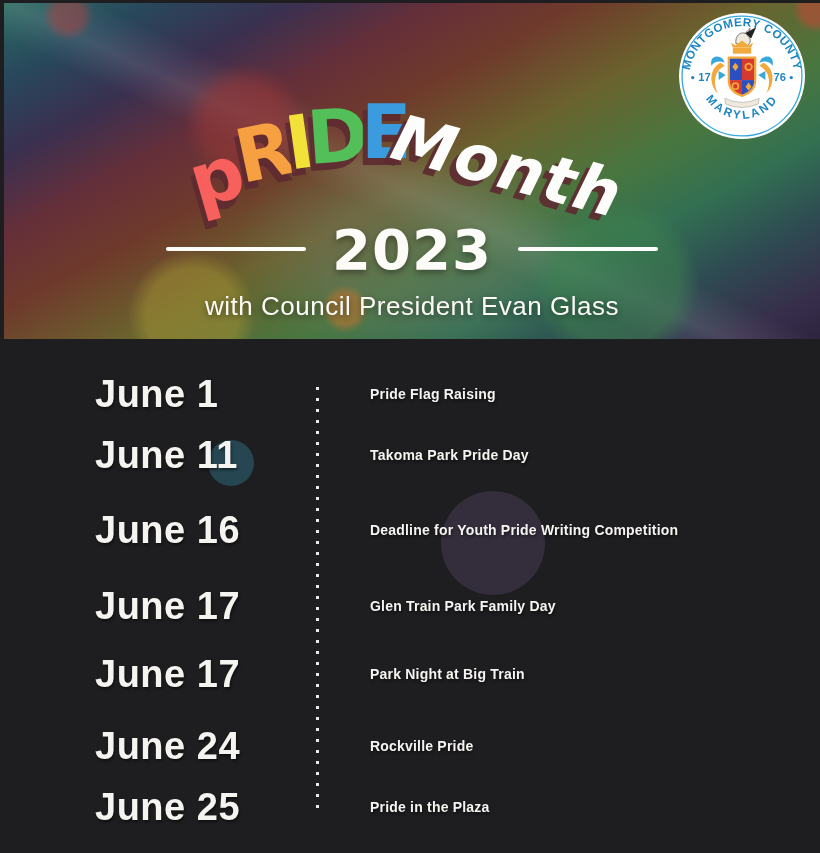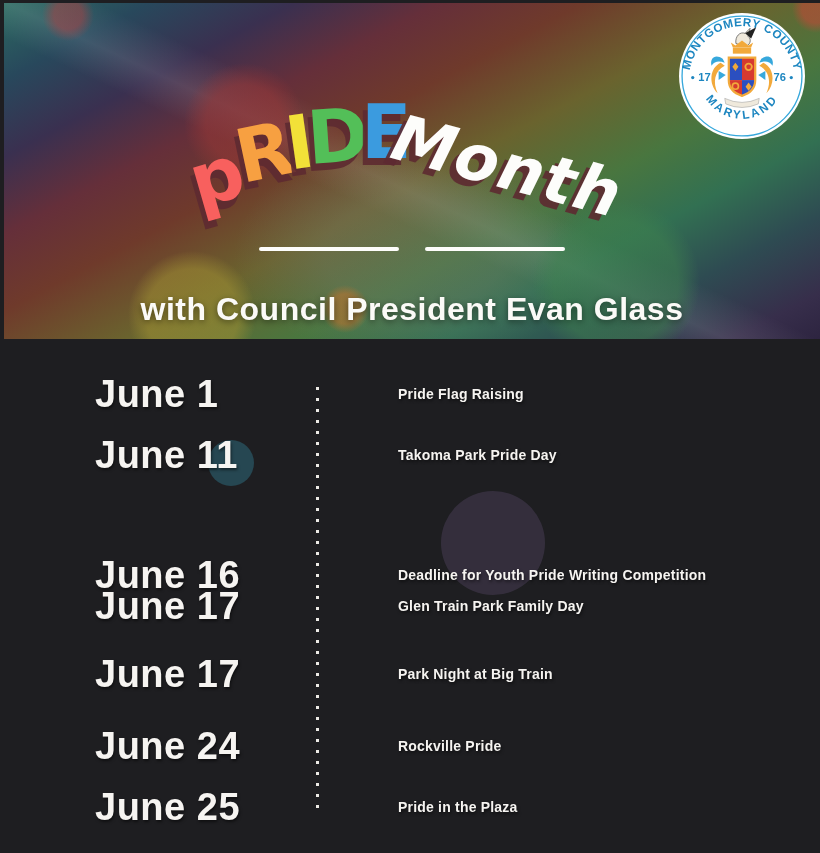--- a/index.html
+++ b/index.html
@@ -65,41 +65,41 @@
   }
   .year-text {
     font-family: "DejaVu Sans", sans-serif;
     font-weight: bold; font-size: 56px; color: #fdfcf8;
     letter-spacing: 1px;
     text-shadow: 0 3px 6px rgba(0,0,0,.35);
   }
   .subtitle {
     position: absolute; left: 0; right: 0; top: 288px;
     text-align: center;
-    font-weight: bold; font-size: 32px; letter-spacing: .5px;
+    font-weight: normal; font-size: 26px; letter-spacing: .5px;
     color: #fbfaf7;
     text-shadow: 0 2px 6px rgba(0,0,0,.45);
   }
 
   
   .seal {
     position: absolute; left: 674px; top: 9px; width: 128px; height: 128px;
   }
   .seal svg { display: block; width: 100%; height: 100%; }
   .seal-text { fill: #1d86c0; font-family: "Liberation Sans", sans-serif; font-weight: bold; }
 
   
   .dotted-divider {
     position: absolute; left: 316px; top: 383px; width: 3px; height: 432px;
     background-image: radial-gradient(circle, #eceae6 1.5px, rgba(236,234,230,0) 1.8px);
     background-size: 3px 11px; background-repeat: repeat-y;
   }
   .event-row {
     position: absolute; left: 95px; right: 30px;
-    display: flex; align-items: center; gap: 28px;
+    display: flex; align-items: center;
   }
   .event-date {
     width: 275px; flex: 0 0 275px;
     font-weight: bold; font-size: 38px; letter-spacing: .5px;
     color: #f6f4f1;
     text-shadow: 1px 2px 3px rgba(0,0,0,.5);
   }
   .event-name {
     width: 392px;
     font-weight: bold; font-size: 14px; line-height: 26px; letter-spacing: .2px;
@@ -122,20 +122,21 @@
 
 <div class="poster">
 
   <div class="header">
 
     <div class="pride-word"><span class="pride-letter" style="color: rgb(248, 96, 94); transform: translateY(40px) rotate(-16deg);">p</span><span class="pride-letter" style="color: rgb(247, 160, 65); transform: translateY(16px) rotate(-12deg);">R</span><span class="pride-letter" style="color: rgb(242, 225, 56); transform: translateY(6px) rotate(-8deg);">I</span><span class="pride-letter" style="color: rgb(83, 191, 88); transform: translateY(0px) rotate(-4deg);">D</span><span class="pride-letter" style="color: rgb(59, 155, 223); transform: translateY(-4px) rotate(0deg);">E</span></div>
     <div class="month-word">Month</div>
 
     <div class="year-row">
       <div class="year-line"></div>
+      <div class="year-text">2023</div>
       <div class="year-line"></div>
     </div>
 
     <div class="subtitle">with Council President Evan Glass</div>
 
     <div class="seal">
       <svg viewBox="0 0 126 126" xmlns="http://www.w3.org/2000/svg">
         <circle cx="63" cy="63" r="62" fill="#ffffff"></circle>
         <circle cx="63" cy="63" r="59" fill="none" stroke="#37a8dc" stroke-width="1.3"></circle>
         <defs>
@@ -193,21 +194,21 @@
   <div class="event-row" style="top: 372px; height: 44px;">
     <div class="event-date">June 1</div>
     <div class="event-name">Pride Flag Raising</div>
   </div>
 
   <div class="event-row" style="top: 433px; height: 44px; align-items: center;">
     <div class="event-date">June 11</div>
     <div class="event-name">Takoma Park Pride Day</div>
   </div>
 
-  <div class="event-row" style="top: 496px; height: 68px; margin-top: 45px;">
+  <div class="event-row" style="top: 496px; height: 68px;">
     <div class="event-date">June 16</div>
     <div class="event-name">Deadline for Youth Pride Writing Competition</div>
   </div>
 
   <div class="event-row" style="top: 584px; height: 44px;">
     <div class="event-date">June 17</div>
     <div class="event-name">Glen Train Park Family Day</div>
   </div>
 
   <div class="event-row" style="top: 652px; height: 44px;">

